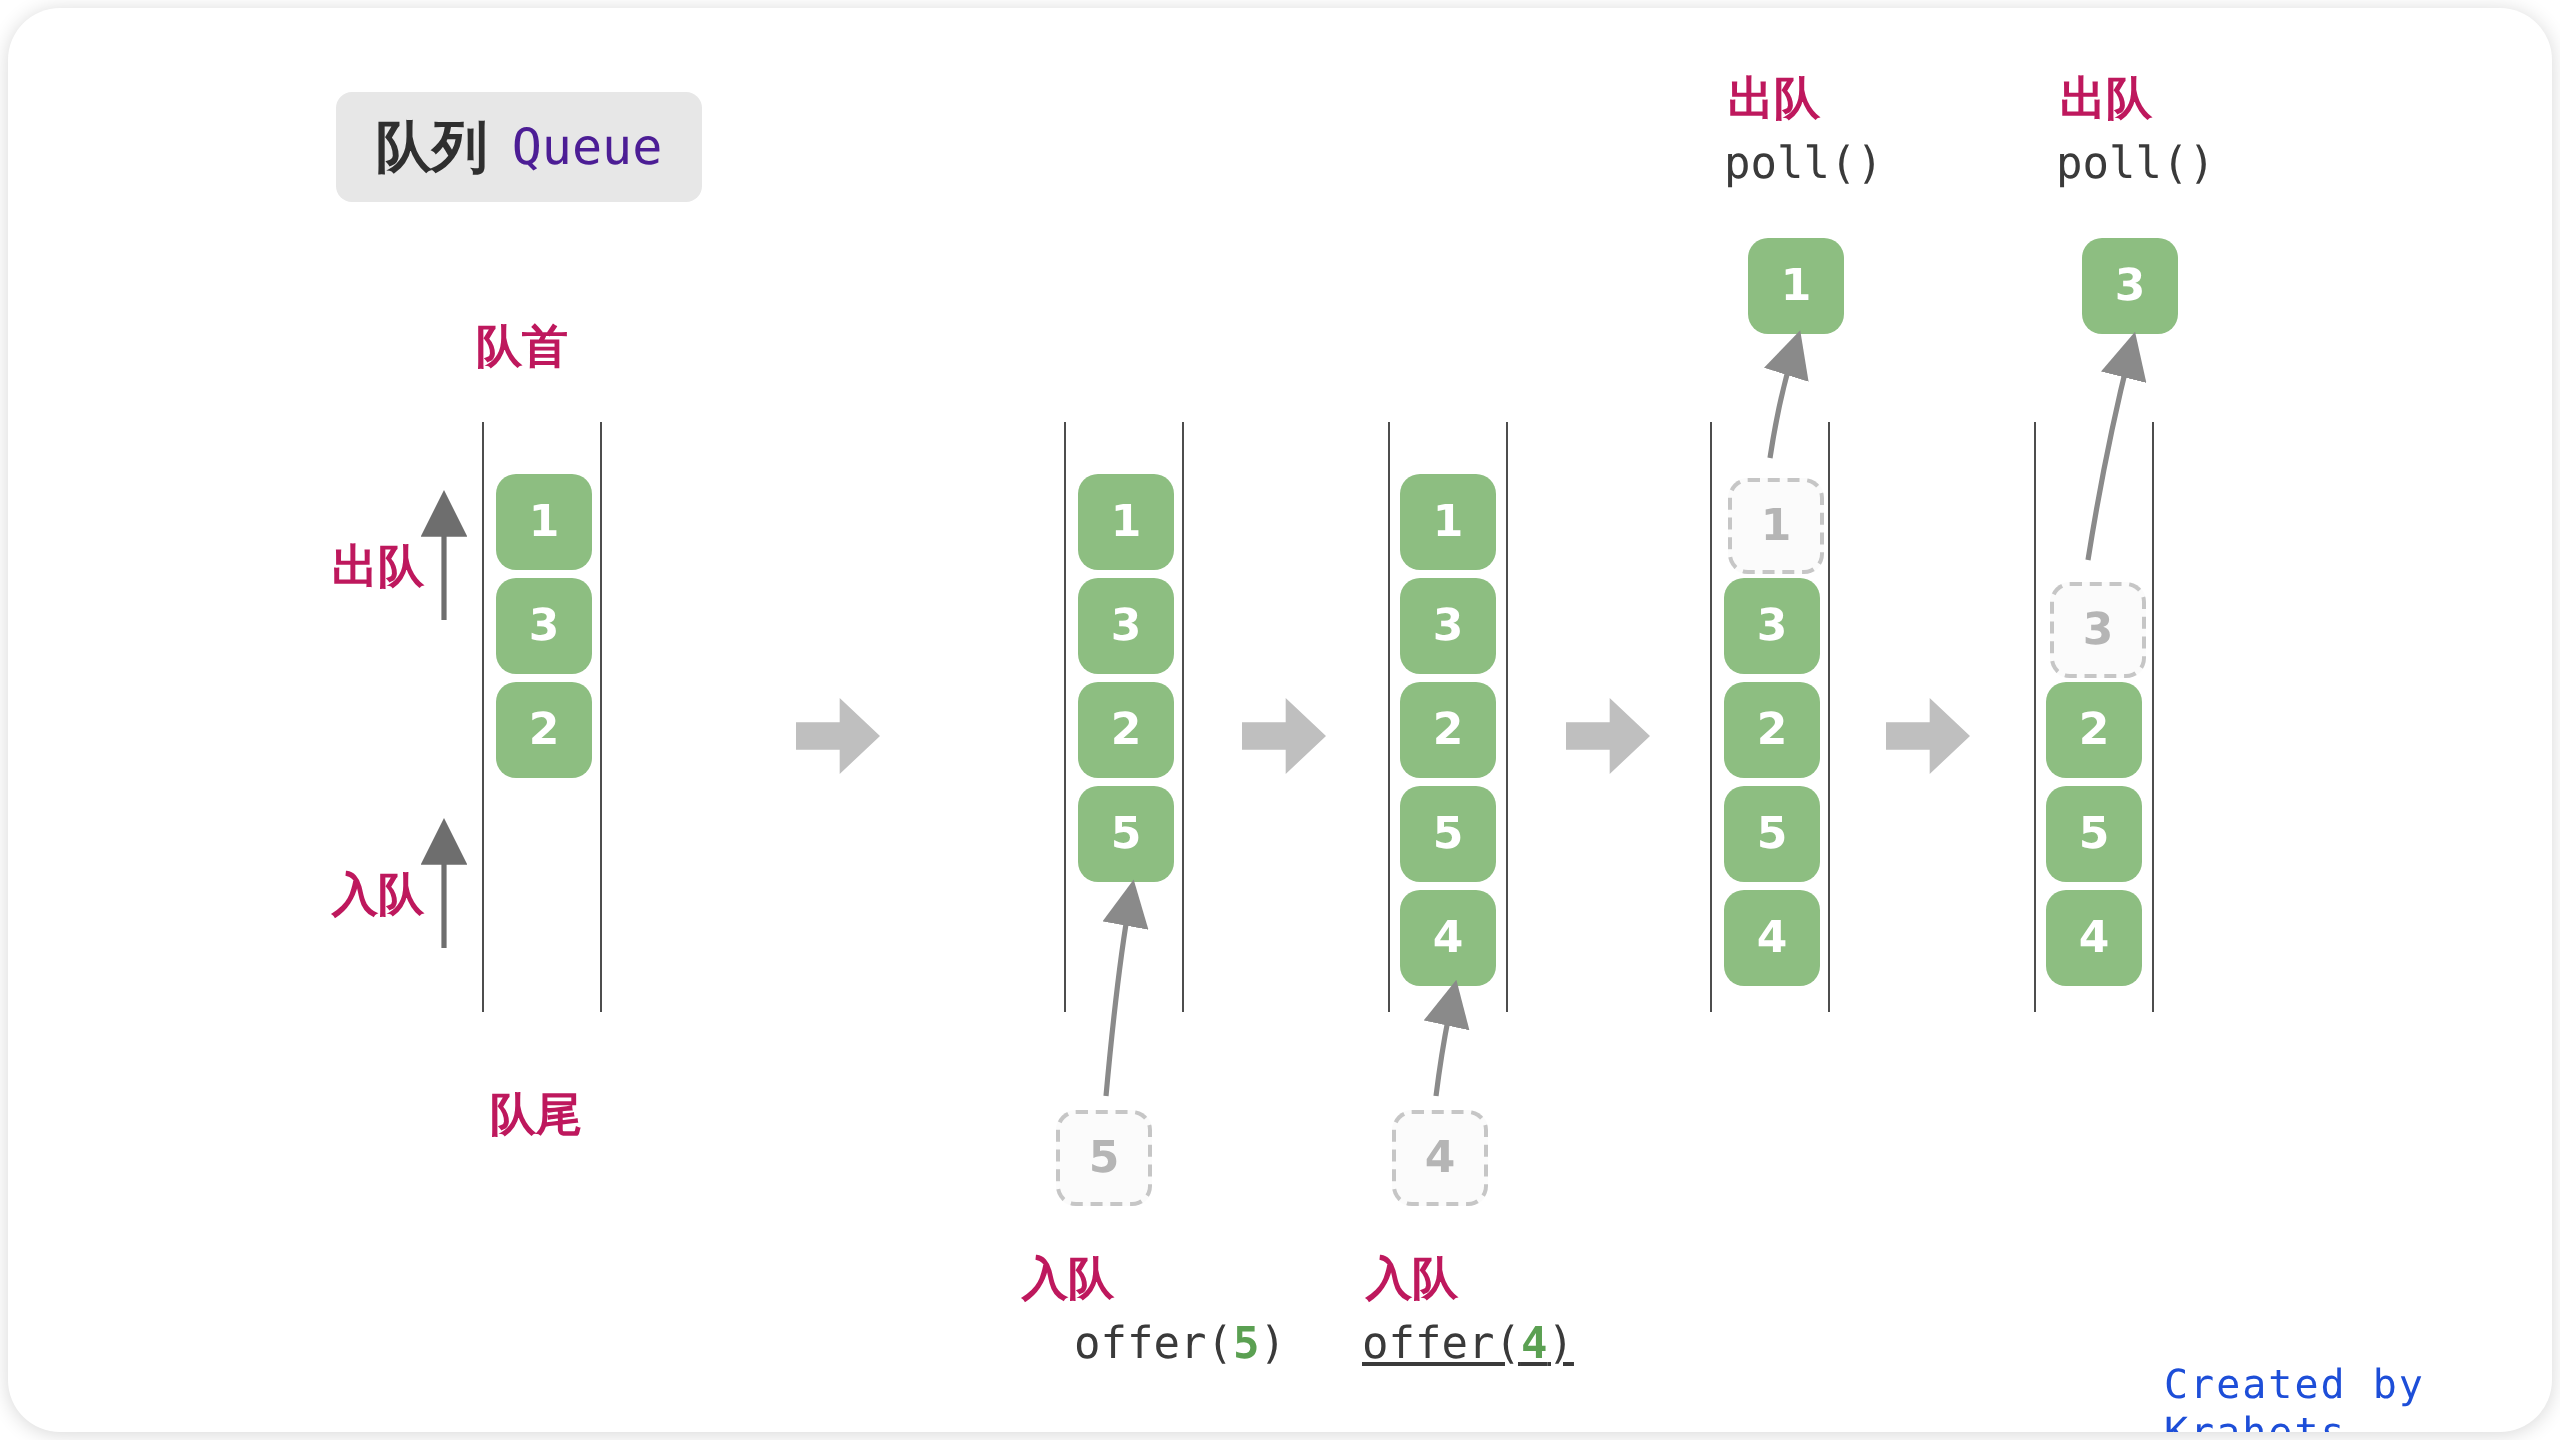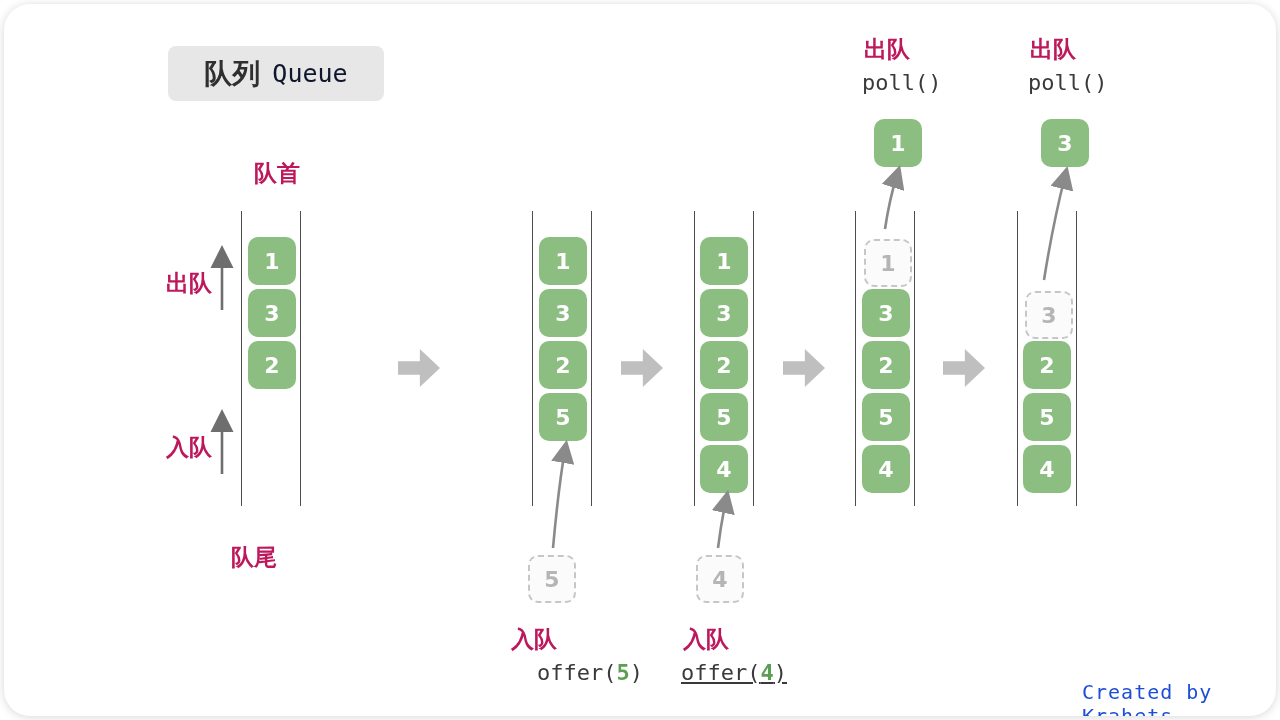--- a/index.html
+++ b/index.html
@@ -5,26 +5,26 @@
   html,body{margin:0;padding:0;background:#ffffff;}
   .canvas{
     position:relative;width:1272px;height:712px;margin:4px;
     background:#ffffff;border-radius:26px;
     box-shadow:0 1px 10px rgba(0,0,0,0.16);
     font-family:"DejaVu Sans","Liberation Sans",sans-serif;
     overflow:hidden;
   }
   .abs{position:absolute;}
   .title-box{
-    left:164px;top:42px;width:216px;height:55px;
+    left:164px;top:42px;width:183px;height:55px;
     background:#e7e7e7;border-radius:8px;
     display:flex;align-items:center;justify-content:center;gap:12px;
   }
   .title-zh{font-size:28px;font-weight:bold;color:#2f2f2f;}
-  .title-en{font-size:25px;color:#0f172a;font-family:"DejaVu Sans Mono","Liberation Mono",monospace;}
+  .title-en{font-size:25px;color:#4c1d95;font-family:"DejaVu Sans Mono","Liberation Mono",monospace;}
   .zh-label{font-size:23px;font-weight:bold;color:#be185d;}
   .code{font-family:"DejaVu Sans Mono","Liberation Mono",monospace;font-size:22px;color:#3a3a3a;}
   .code .arg{color:#5ba052;font-weight:bold;}
   .col{
     border-left:1.5px solid #4d4d4d;border-right:1.5px solid #4d4d4d;
     width:58px;height:295px;top:207px;
   }
   .cell{
     width:48px;height:48px;border-radius:10px;
     display:flex;align-items:center;justify-content:center;
@@ -48,22 +48,22 @@
 </head>
 <body>
 
 <div class="canvas">
 
   <div class="abs title-box">
     <span class="title-zh">队列</span>
     <span class="title-en">Queue</span>
   </div>
 
-  <div class="abs zh-label" style="left:250px;top:154px;text-align:right;">队首</div>
-  <div class="abs zh-label" style="left:227px;top:538px;">队尾</div>
+  <div class="abs zh-label" style="left:234px;top:154px;text-align:right;">队首</div>
+  <div class="abs zh-label" style="left:241px;top:538px;">队尾</div>
 
   <div class="abs zh-label" style="left:162px;top:264px;">出队</div>
   <svg class="abs" style="left:206px;top:246px;" width="24" height="62">
     <defs>
         <marker id="ah1" markerWidth="9" markerHeight="9" refX="4" refY="4.5" orient="auto">
           <path d="M0,0 L9,4.5 L0,9 z" fill="#6e6e6e"></path>
         </marker>
       </defs>
     <line x1="12" y1="60" x2="12" y2="8" stroke="#6e6e6e" stroke-width="2.6" marker-end="url(#ah1)"></line>
   </svg>

